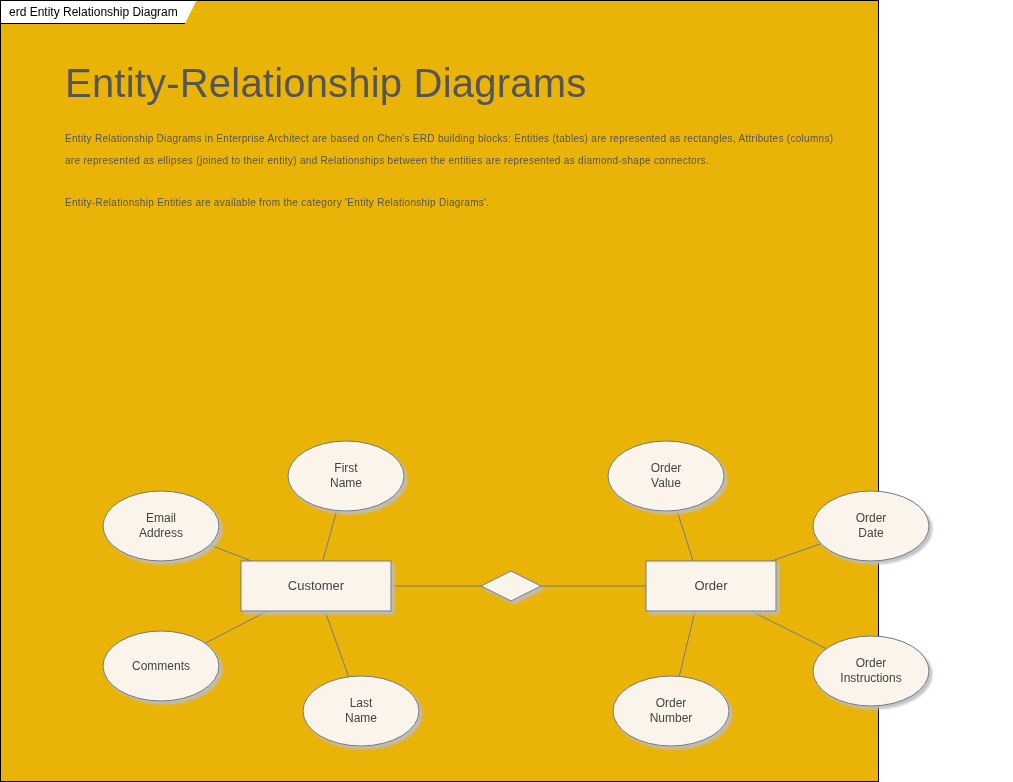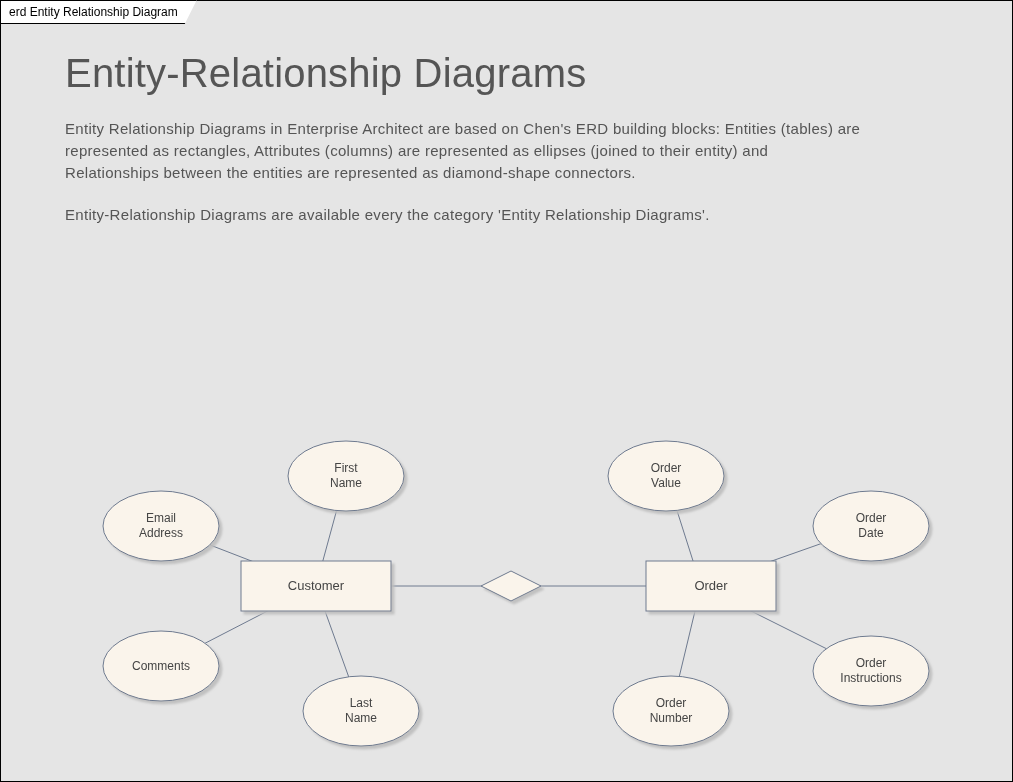--- a/index.html
+++ b/index.html
@@ -4,56 +4,56 @@
 <style>
   html, body {
     margin: 0;
     padding: 0;
     background: #fff;
     font-family: Arial, Helvetica, sans-serif;
   }
   .frame {
     position: relative;
     box-sizing: border-box;
-    width: 1013px;
+    width: 879px;
     height: 782px;
     border: 1px solid #000;
-    background: #e5e5e5;
+    background: #eab308;
   }
   
   .tab {
     position: absolute;
     top: -1px;
     left: -1px;
     height: 22px;
     padding: 0 18px 0 8px;
     font-size: 12px;
     line-height: 22px;
     color: #000;
     background: #fff;
     border: 1px solid #000;
     border-top: 1px solid #000;
     
     clip-path: polygon(0 0, 100% 0, calc(100% - 12px) 100%, 0 100%);
   }
   .content {
     position: absolute;
     left: 64px;
-    top: 50px;
+    top: 60px;
     right: 40px;
   }
   .title {
     font-size: 40px;
     font-weight: 400;
     color: #555;
     margin: 0 0 22px 0;
     letter-spacing: 0.2px;
   }
   .para {
-    font-size: 15px;
+    font-size: 10px;
     line-height: 22px;
     color: #555;
     margin: 0 0 20px 0;
     max-width: 800px;
     letter-spacing: 0.3px;
   }
   
   .diagram {
     position: absolute;
     left: 0;
@@ -86,21 +86,21 @@
 </head>
 <body>
 
 <div class="frame">
 
   <div class="tab">erd Entity Relationship Diagram</div>
 
   <div class="content">
     <h1 class="title">Entity-Relationship Diagrams</h1>
     <p class="para">Entity Relationship Diagrams in Enterprise Architect are based on Chen's ERD building blocks: Entities (tables) are represented as rectangles, Attributes (columns) are represented as ellipses (joined to their entity) and Relationships between the entities are represented as diamond-shape connectors.</p>
-    <p class="para">Entity-Relationship Diagrams are available every the category 'Entity Relationship Diagrams'.</p>
+    <p class="para">Entity-Relationship Entities are available from the category 'Entity Relationship Diagrams'.</p>
   </div>
 
   <div class="diagram">
     <svg viewBox="0 0 1013 390">
       <defs>
         <filter id="ds" x="-20%" y="-20%" width="150%" height="150%">
           <feDropShadow dx="3" dy="3" stdDeviation="1" flood-color="#bdbdbd" flood-opacity="0.9"></feDropShadow>
         </filter>
       </defs>
 

